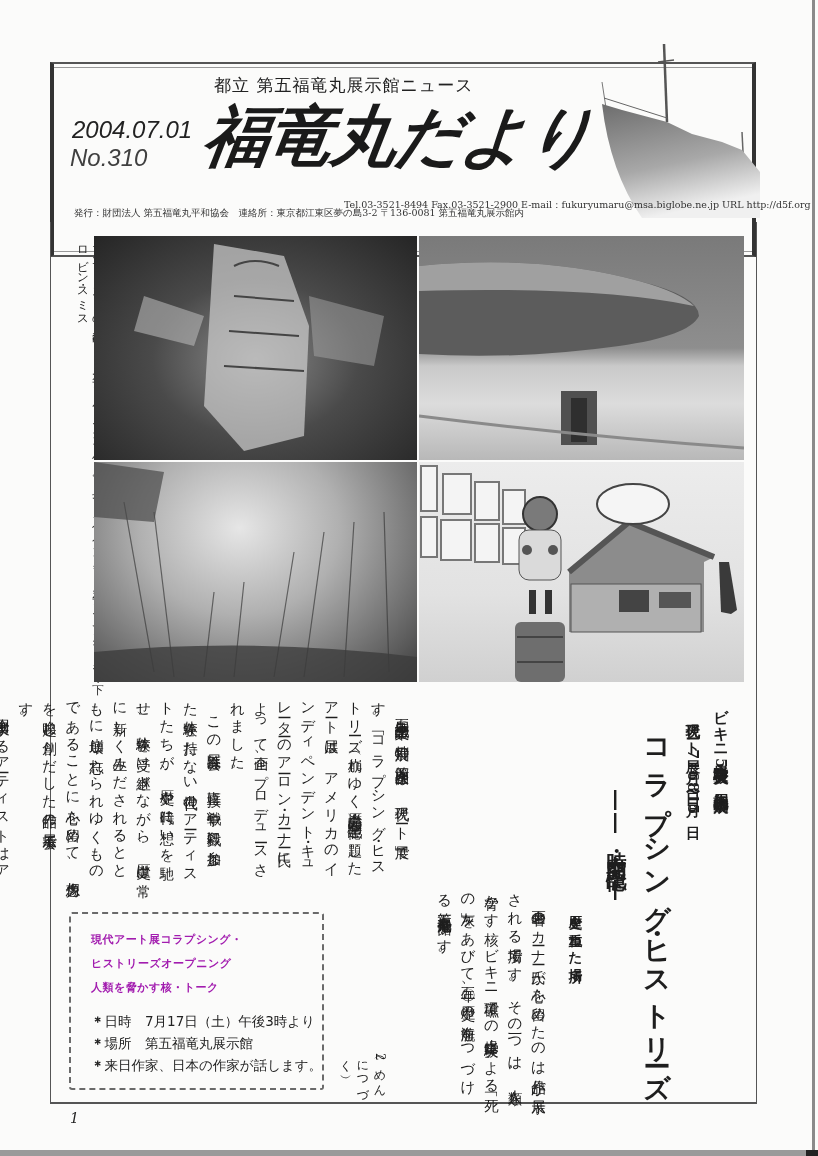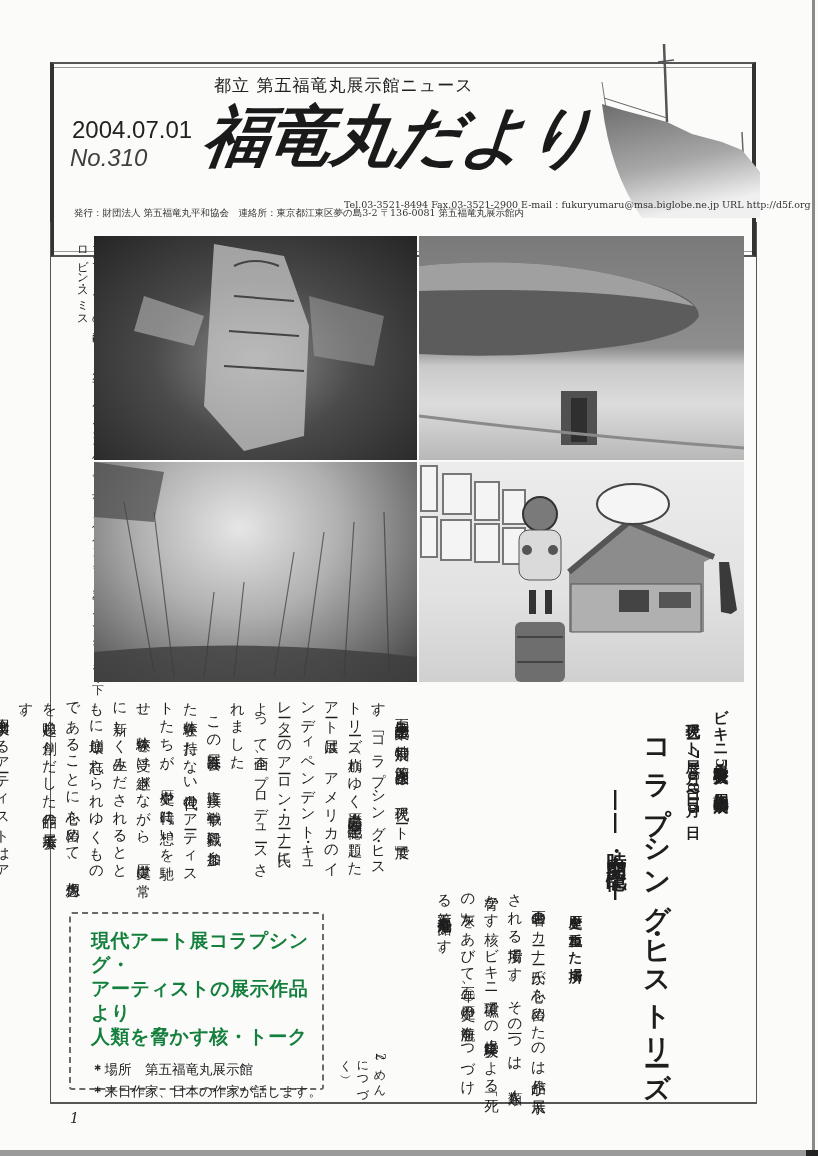--- a/index.html
+++ b/index.html
@@ -10,21 +10,21 @@
   .page-bottom-edge { position: absolute; left: 0; top: 1150px; width: 818px; height: 6px; background: #9a9a9a; }
   .page-corner { position: absolute; left: 806px; top: 1150px; width: 12px; height: 6px; background: #222; }
 
   
   .masthead { position: absolute; left: 50px; top: 62px; width: 706px; height: 195px;
     border-top: 2px solid #555; border-bottom: 2px solid #555; border-left: 4px solid #333; border-right: 4px solid #333;
     background: #fbfbfa; }
   .masthead-inner-line { position: absolute; left: 0; right: 0; top: 3px; height: 1px; background: #999; }
   .masthead-inner-line.bottom { top: auto; bottom: 3px; }
   .subtitle { position: absolute; left: 160px; top: 10px; font-size: 17px; letter-spacing: 1px; color: #222; }
-  .issue-date { position: absolute; left: 18px; top: 52px; font-family: "Liberation Sans", sans-serif; font-size: 24px; color: #222; }
+  .issue-date { position: absolute; left: 18px; top: 52px; font-family: "Liberation Sans", sans-serif; font-style: italic; font-size: 24px; color: #222; }
   .issue-no { position: absolute; left: 16px; top: 80px; font-family: "Liberation Sans", sans-serif; font-style: italic; font-size: 24px; color: #404040; }
   .title { position: absolute; left: 150px; top: 28px; font-size: 66px; font-style: italic; font-weight: bold; letter-spacing: -2px; color: #1a1a1a; transform: skewX(-8deg); }
   .publisher-line { position: absolute; left: 20px; top: 119px; font-size: 9.5px; color: #333; white-space: nowrap; margin-top: 24px; }
   .contact-line { position: absolute; left: 258px; top: 135px; font-size: 9.5px; color: #333; white-space: nowrap; margin-left: 32px; }
 
   .ship { position: absolute; left: 528px; top: -42px; width: 180px; height: 196px; pointer-events: none; }
 
   
   .main-box { position: absolute; left: 50px; top: 222px; width: 707px; height: 882px;
     border-left: 1px solid #555; border-right: 1px solid #555; border-bottom: 2px solid #555; }
@@ -43,21 +43,21 @@
   .subhead { position: absolute; left: 553px; top: 568px; writing-mode: vertical-rl; font-size: 20px; font-weight: bold; letter-spacing: 3px; }
   .col-left { position: absolute; top: 470px; left: 12px; width: 350px; height: 185px; writing-mode: vertical-rl; font-size: 14.5px; line-height: 23.5px; letter-spacing: 1.2px; }
   .p-indent { text-indent: 1em; }
 
   .lower-right { position: absolute; top: 662px; left: 280px; width: 270px; height: 215px; writing-mode: vertical-rl; font-size: 14.5px; line-height: 23.5px; letter-spacing: 1.2px; }
   .section-head { font-weight: bold; font-size: 13.5px; margin-left: 14px; margin-right: 14px; padding-top: 20px; }
   .continued { position: absolute; left: 286px; top: 830px; writing-mode: vertical-rl; font-size: 12px; letter-spacing: 1px; }
 
   
   .talk-box { position: absolute; left: 18px; top: 690px; width: 255px; height: 178px; border: 2px dashed #6a6a6a; border-radius: 3px; padding: 14px 0 0 20px; font-family: "DejaVu Sans", sans-serif; }
-  .talk-title { font-size: 19px; font-weight: bold; line-height: 24px; letter-spacing: 0.5px; color: #15803d; }
+  .talk-title { font-size: 11px; font-weight: bold; line-height: 24px; letter-spacing: 0.5px; color: #a21caf; }
   .talk-details { margin-top: 10px; font-size: 13.5px; line-height: 22px; color: #222; }
   .talk-details .row { white-space: nowrap; }
   .talk-details .star { font-weight: bold; }
 
   .page-number { position: absolute; left: 70px; top: 1110px; font-size: 14px; font-style: italic; color: #222; }
 </style>
 </head>
 <body>
 
 <div class="page-right-edge"></div>
@@ -171,24 +171,27 @@
 
   <div class="lower-right">
     <h3 class="section-head">歴史を重ねた場所</h3>
     <p class="p-indent">企画者のカーナー氏が心を留めたのは作品が展示される場所です。その一つは、人類を脅かす核、ビキニ環礁での水爆実験による「死の灰」をあびて五〇年、歴史の航海をつづける第五福竜丸展示館です。</p>
   </div>
   <div class="continued">（2めんにつづく）</div>
 
   <aside class="talk-box">
     <div class="talk-title">
       <div>現代アート展コラプシング・</div>
-      <div>アーティストの展示作品より</div>
+      <div>ヒストリーズオープニング</div>
       <div>人類を脅かす核・トーク</div>
     </div>
     <div class="talk-details">
+      <div class="row">
+        <span class="star">＊</span><span>日時</span> <span>7月17日（土）午後3時より</span>
+      </div>
       <div class="row">
         <span class="star">＊</span><span>場所</span> <span>第五福竜丸展示館</span>
       </div>
       <div class="row">
         <span class="star">＊</span><span>来日作家、日本の作家が話します。</span>
       </div>
     </div>
   </aside>
 </main>
 

